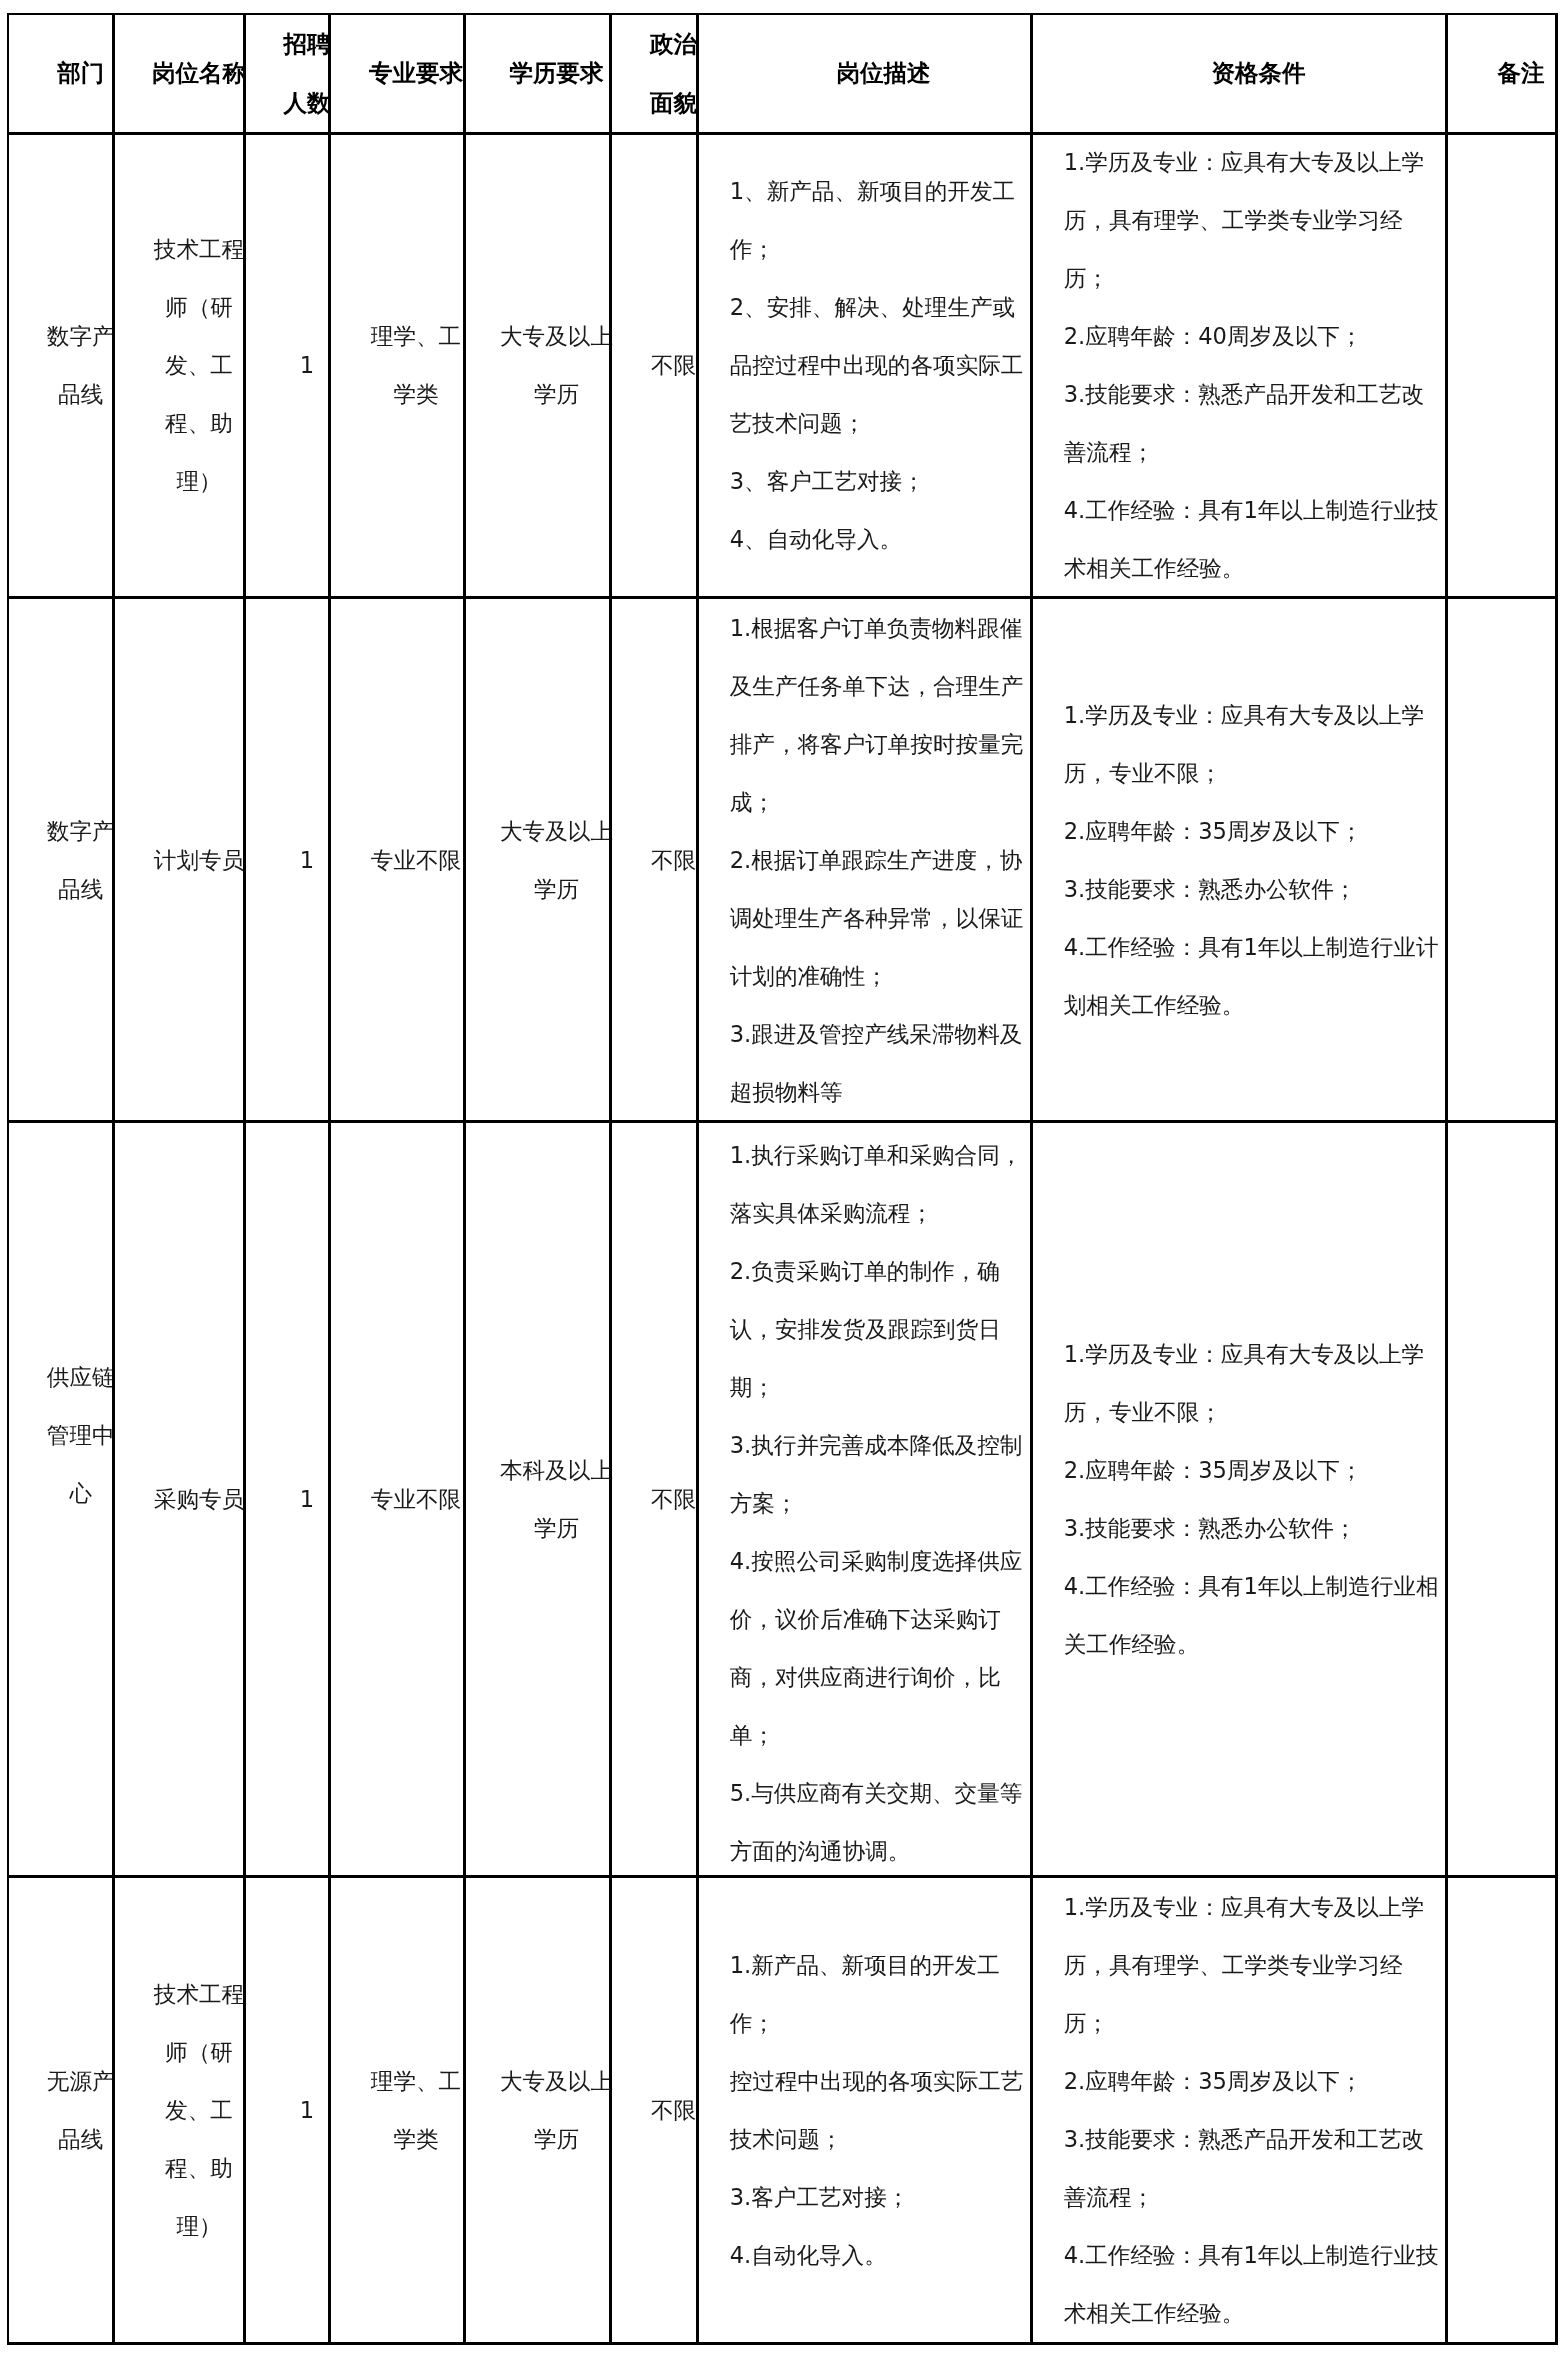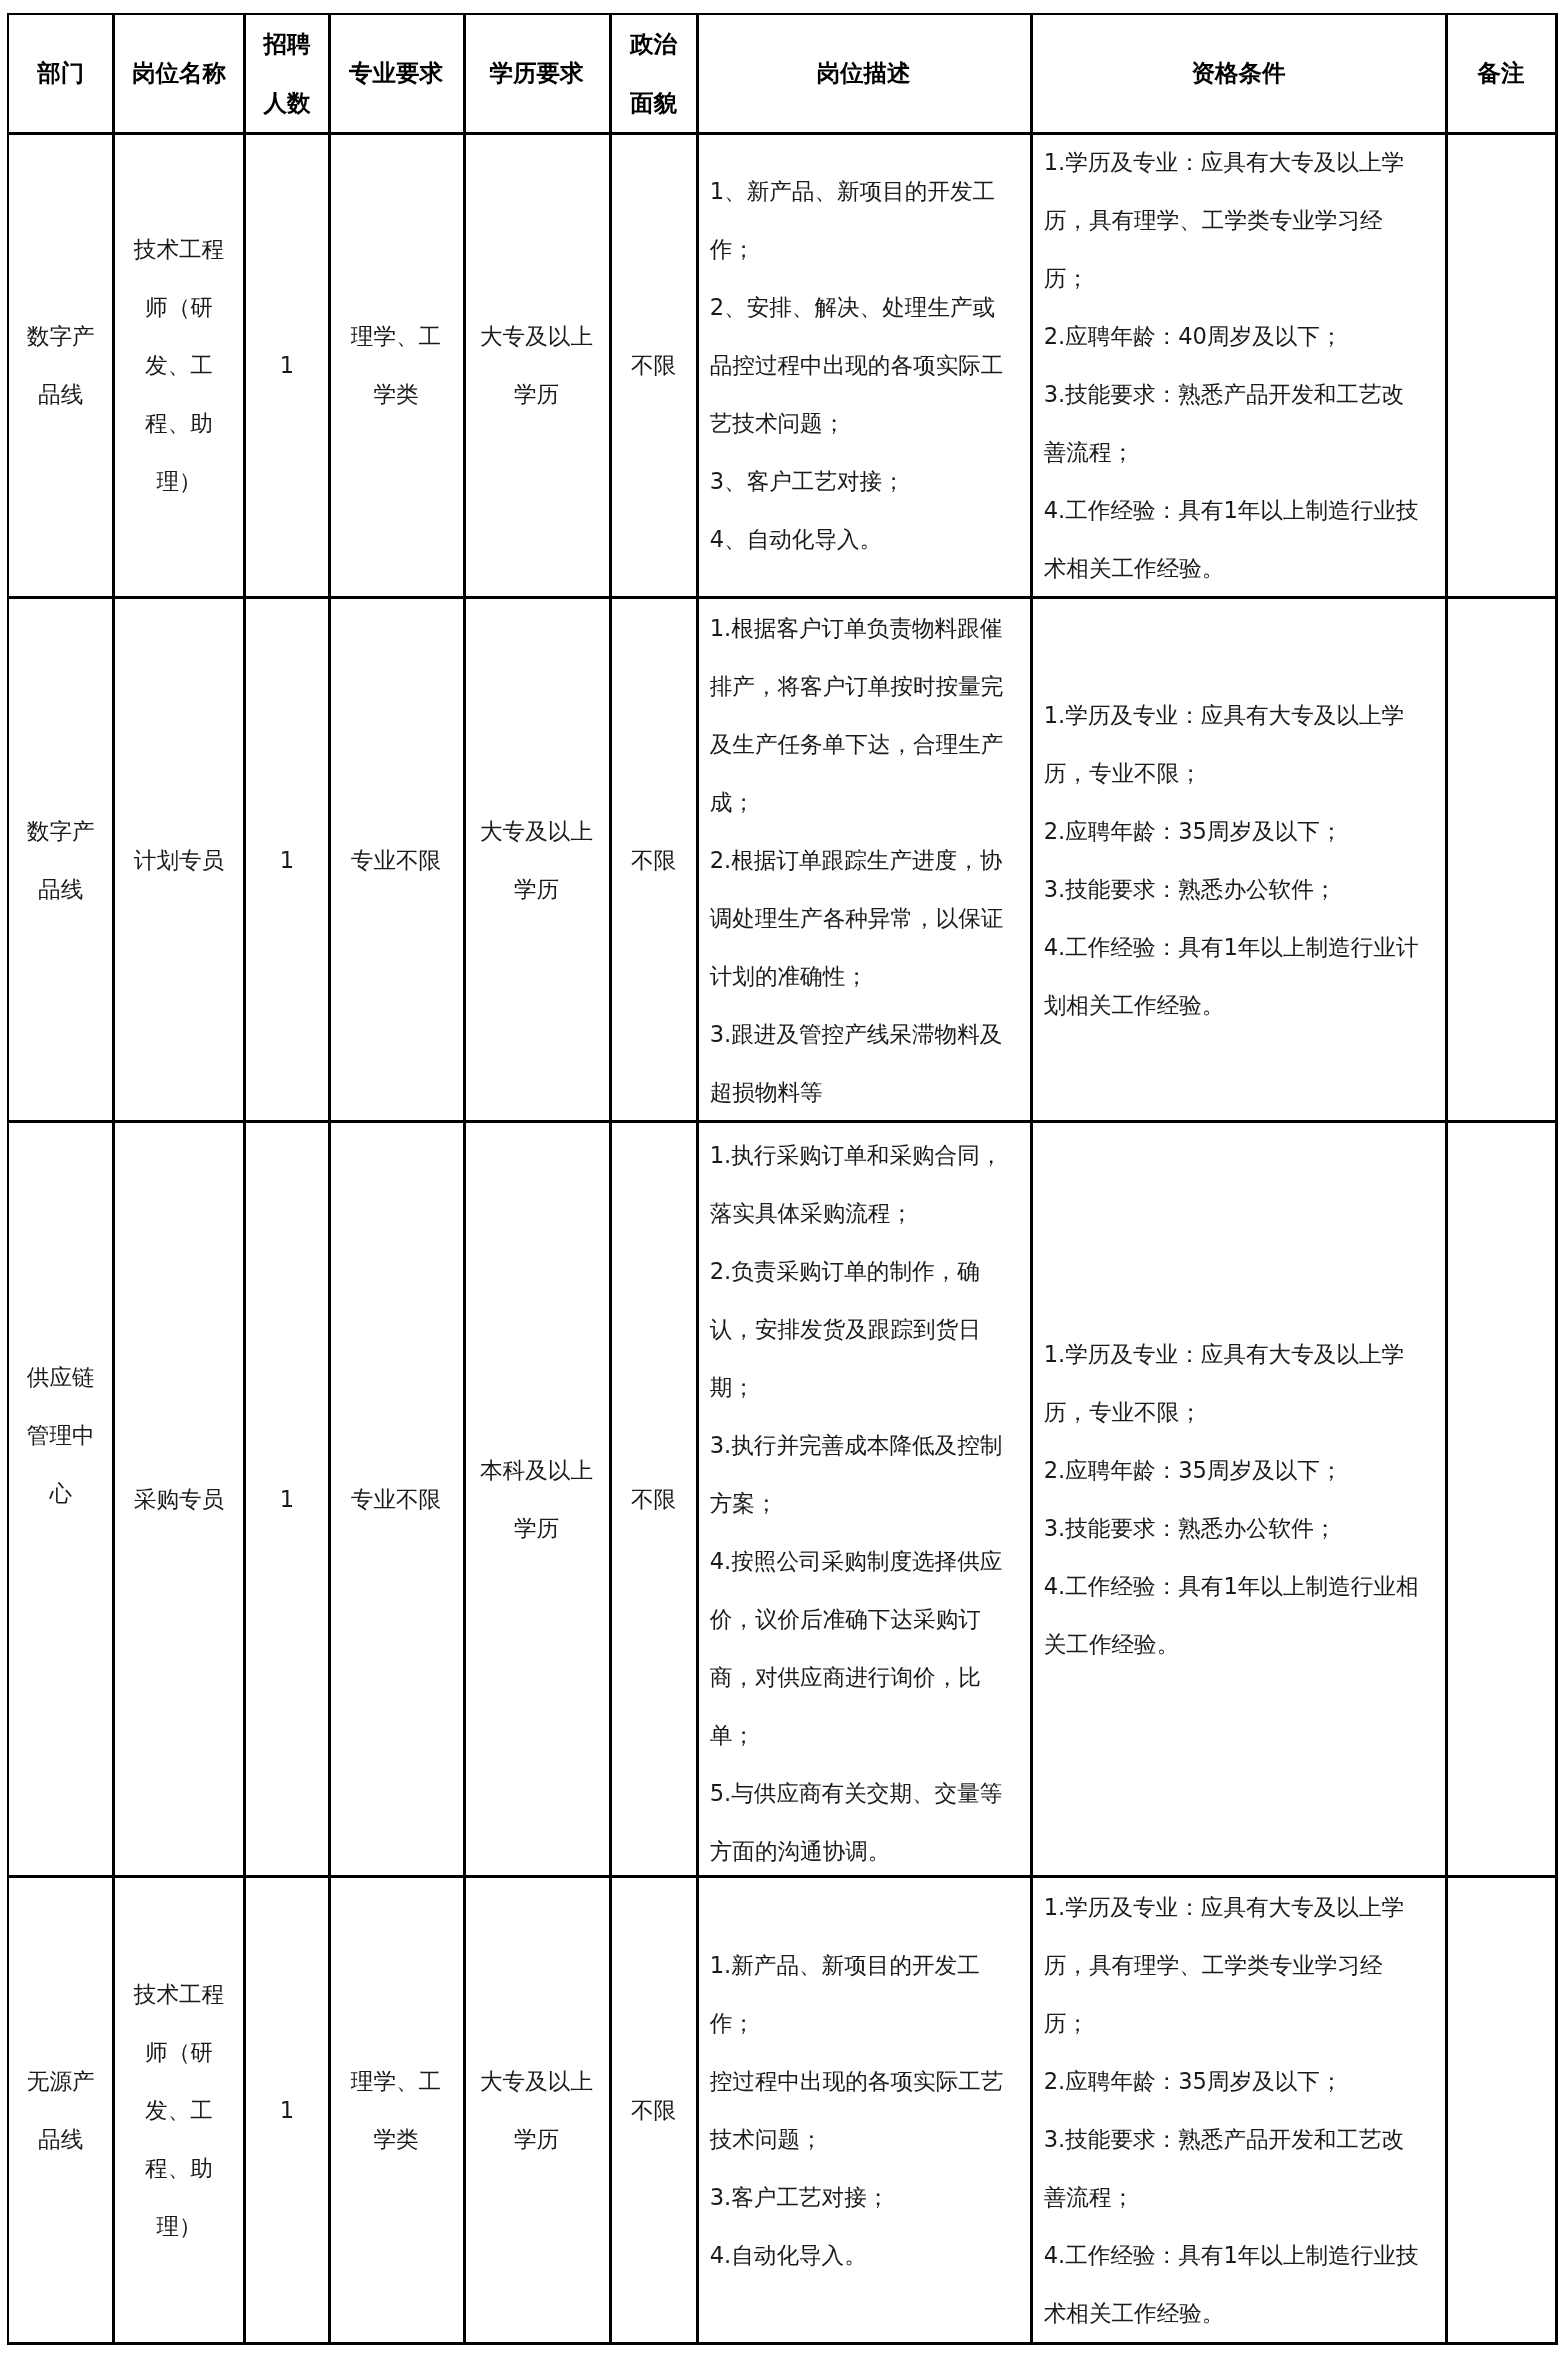--- a/index.html
+++ b/index.html
@@ -3,21 +3,21 @@
 <meta charset="utf-8">
 <style>
   html, body { margin: 0; padding: 0; background: #ffffff; }
   body { width: 1566px; height: 2354px; position: relative; overflow: hidden;
          font-family: "DejaVu Sans", "Liberation Sans", sans-serif; color: #1a1a1a; }
   #table { position: absolute; left: 0; top: 0; width: 1566px; height: 2354px; }
   .hline, .vline { position: absolute; background: #000; }
   .hline { height: 2.5px; }
   .vline { width: 2.5px; }
   .cell { position: absolute; box-sizing: border-box; display: flex; flex-direction: column;
-          justify-content: center; overflow: hidden; }
+          justify-content: center; overflow: hidden; margin-left: 20px; }
   .cell.center { align-items: center; text-align: center; }
   .cell.left { align-items: flex-start; text-align: left; padding-left: 11.7px; padding-right: 6.7px; }
   .line { display: block; font-size: 22.6px; line-height: 58px; white-space: nowrap; }
   .hdr .line { font-weight: bold; font-size: 23.5px; line-height: 59px; color: #000; }
 </style>
 </head>
 <body>
 
 <div id="table">
     <div class="cell hdr center" style="left: 9.2px; top: 15px; width: 103px; height: 117px;">
@@ -109,22 +109,22 @@
     </div>
     <div class="cell center" style="left: 465px; top: 599px; width: 143px; height: 522px;">
       <span class="line">大专及以上</span>
       <span class="line">学历</span>
     </div>
     <div class="cell center" style="left: 611px; top: 599px; width: 85px; height: 522px;">
       <span class="line">不限</span>
     </div>
     <div class="cell left" style="left: 698px; top: 599px; width: 331px; height: 522px;">
       <span class="line">1.根据客户订单负责物料跟催</span>
+      <span class="line">及生产任务单下达，合理生产</span>
       <span class="line">排产，将客户订单按时按量完</span>
-      <span class="line">及生产任务单下达，合理生产</span>
       <span class="line">成；</span>
       <span class="line">2.根据订单跟踪生产进度，协</span>
       <span class="line">调处理生产各种异常，以保证</span>
       <span class="line">计划的准确性；</span>
       <span class="line">3.跟进及管控产线呆滞物料及</span>
       <span class="line">超损物料等</span>
     </div>
     <div class="cell left" style="left: 1032px; top: 599px; width: 413px; height: 522px;">
       <span class="line">1.学历及专业：应具有大专及以上学</span>
       <span class="line">历，专业不限；</span>

